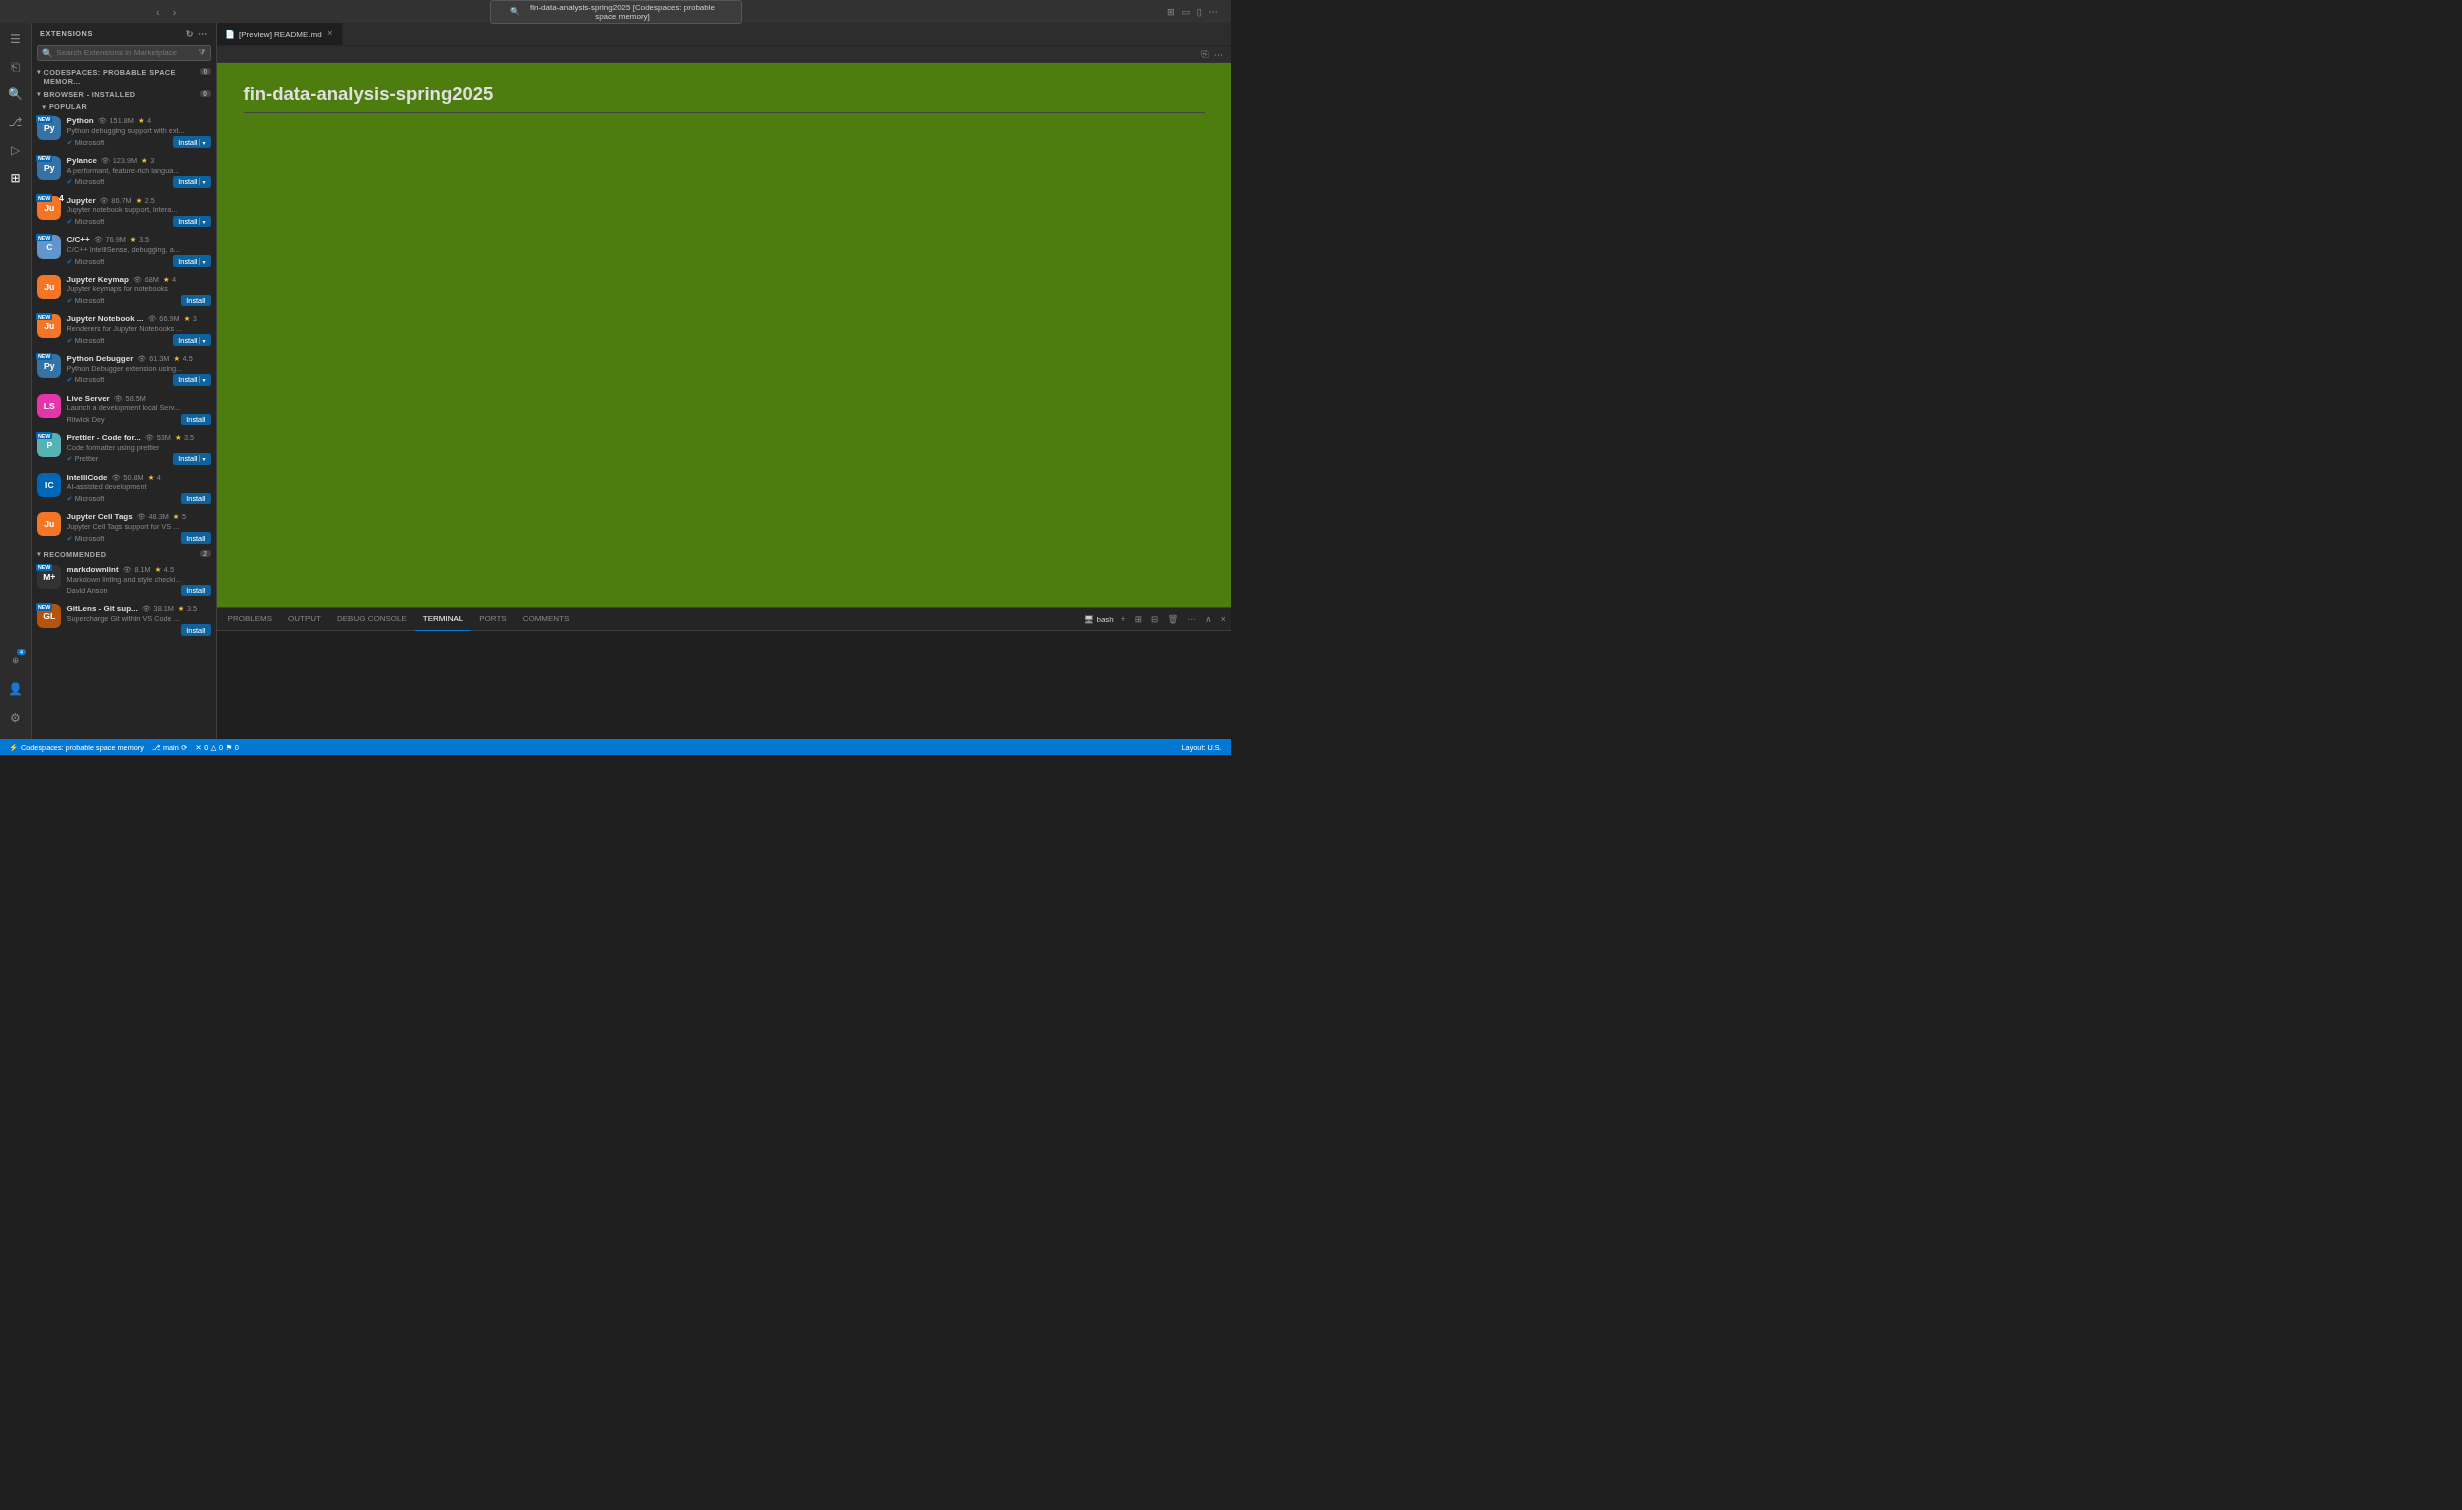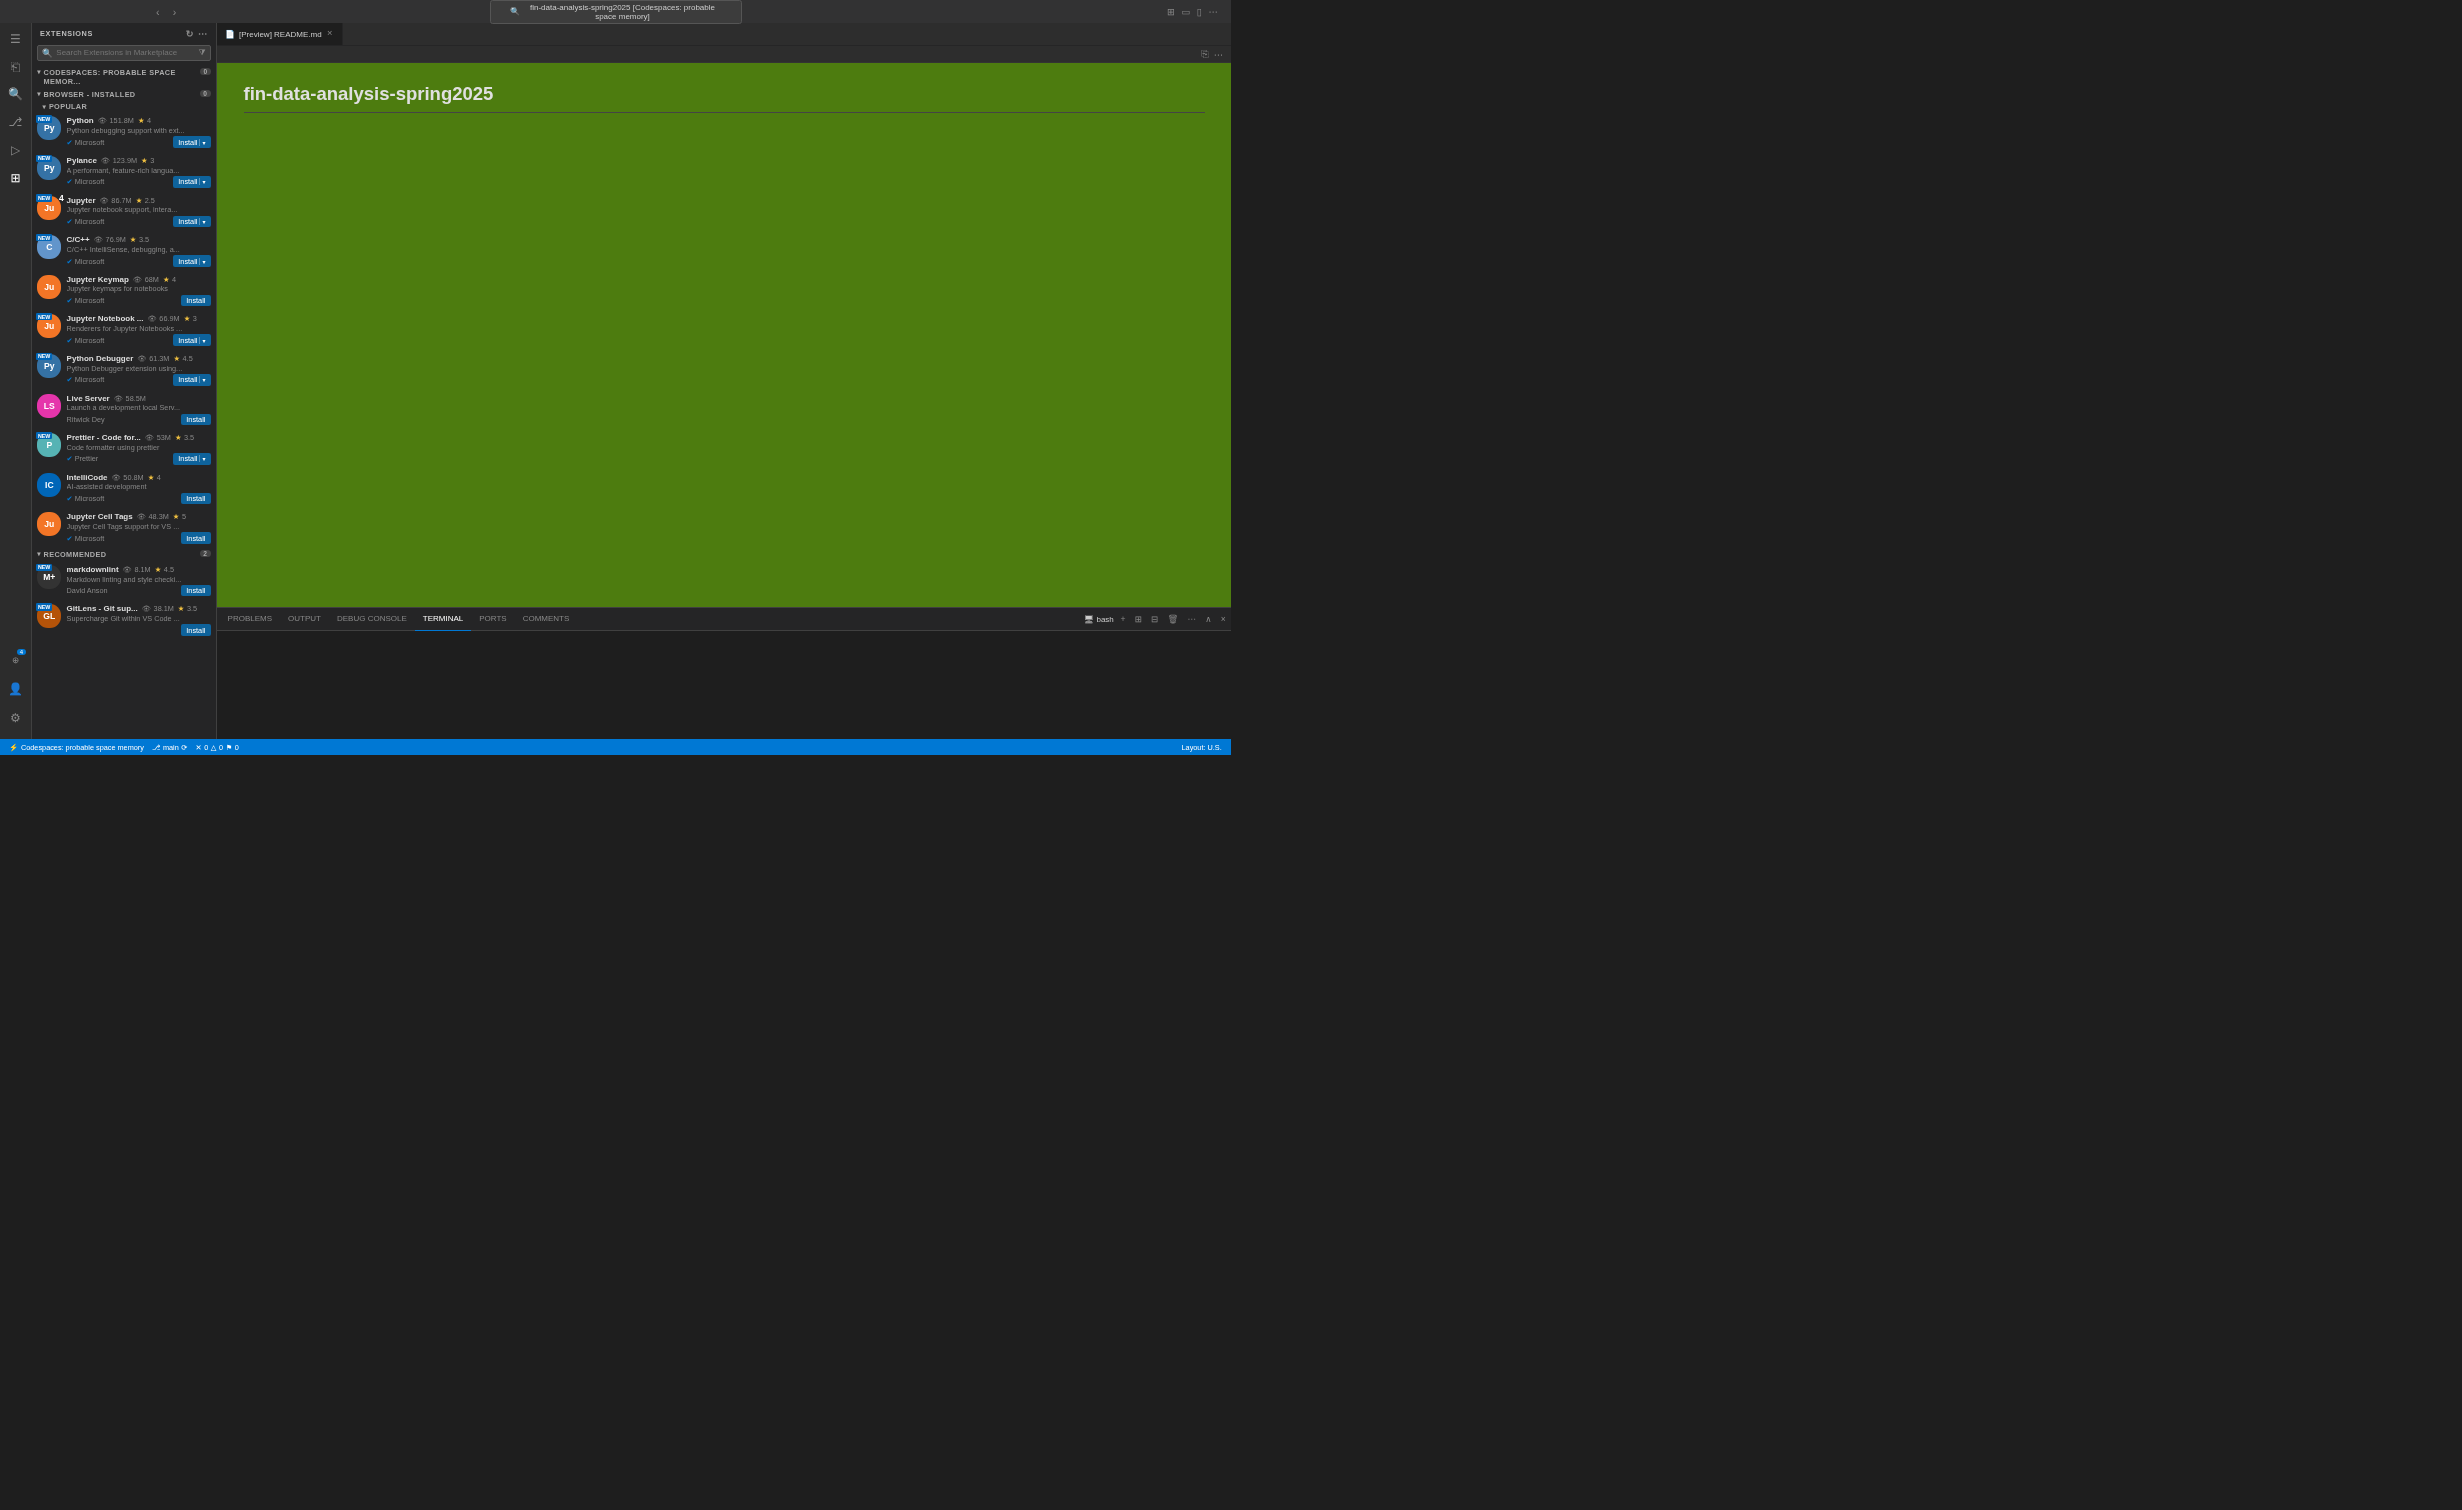--- a/index.html
+++ b/index.html
@@ -229,21 +229,21 @@
       align-items: flex-start;
       padding: 4px 5.3px;
       cursor: pointer;
       position: relative;
       gap: 5.3px;
     }
     .ext-item .ext-icon {
       width: 24px;
       height: 24px;
       flex-shrink: 0;
-      border-radius: 11px;
+      border-radius: 6px;
       display: flex;
       align-items: center;
       justify-content: center;
       font-size: 12px;
       font-weight: bold;
       position: relative;
     }
     .ext-item .new-badge {
       position: absolute;
       top: -1.3px;

